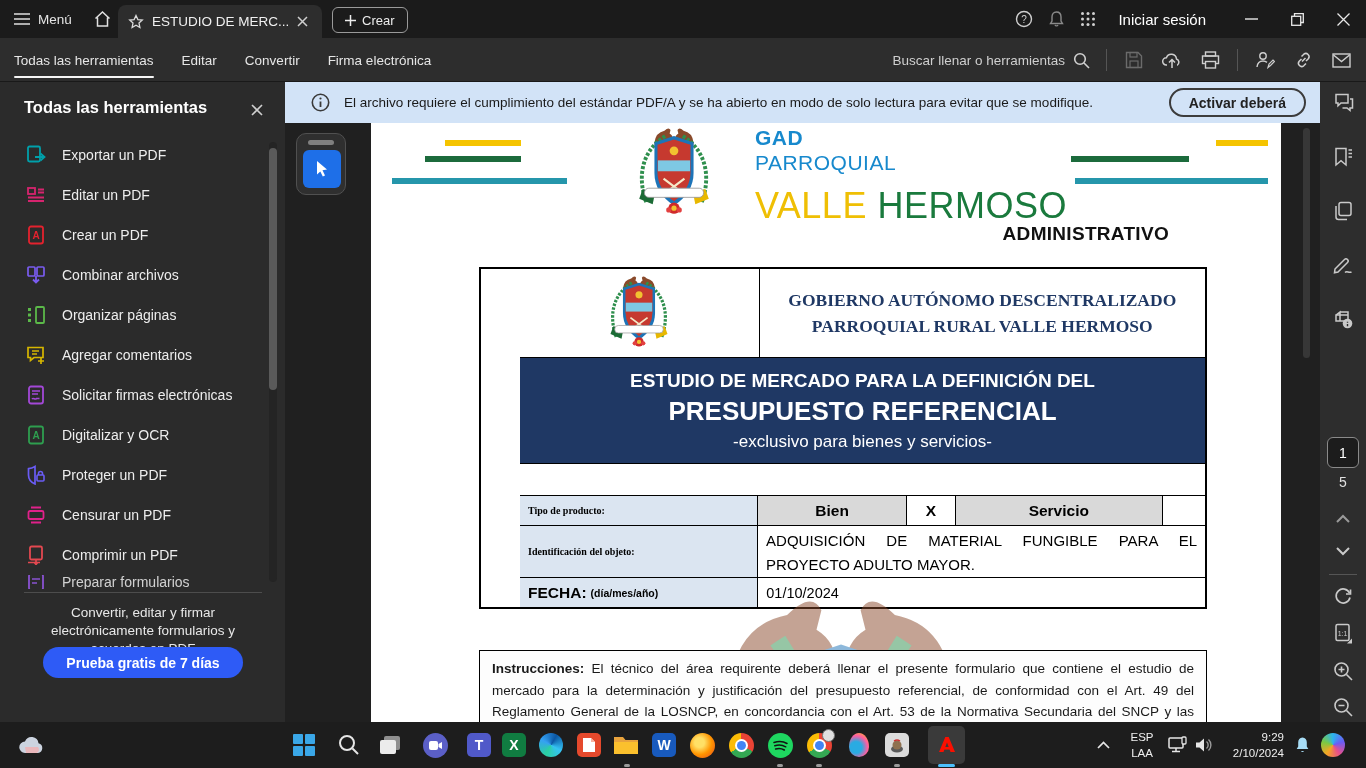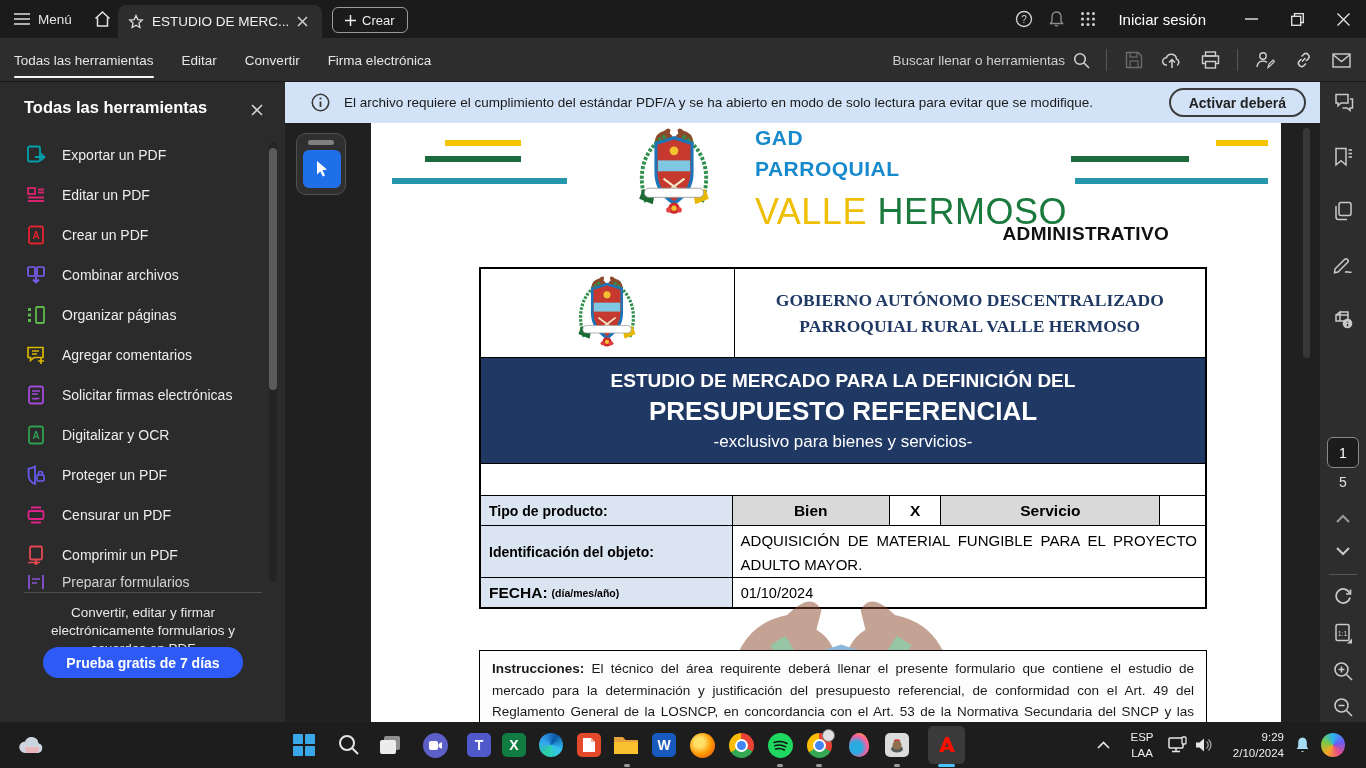--- a/index.html
+++ b/index.html
@@ -54,43 +54,43 @@
   .ft-handle { position:absolute; left:11px; top:6px; width:26px; height:5px; border-radius:3px; background:#808080; }
   .ft-select { position:absolute; left:6px; top:16px; width:38px; height:38px; background:#1e6fe8; border-radius:6px; display:flex; align-items:center; justify-content:center; }
   .doc-scroll { position:absolute; right:10px; top:46px; width:7px; height:230px; background:#4a4a4a; border-radius:4px; opacity:.55; }
 
   .page { position:absolute; left:86px; top:41px; width:910px; height:599px; background:#fff; overflow:hidden; color:#000; }
 
   .hline { position:absolute; height:6px; }
   .emblem-header { position:absolute; left:218px; top:0px; }
   .logo-text { position:absolute; left:384px; top:4px; line-height:1; }
   .logo-gad { font-size:21px; font-weight:bold; color:#1789cd; letter-spacing:.5px; }
-  .logo-parroquial { font-size:21px; font-weight:bold; color:#1789cd; margin-top:10px; letter-spacing:.5px; }
+  .logo-parroquial { font-size:21px; font-weight:normal; color:#1789cd; margin-top:4px; letter-spacing:.5px; }
   .logo-vh { margin-top:15px; font-size:36px; font-weight:normal; letter-spacing:.5px; }
   .logo-valle { color:#efbf04; } .logo-hermoso { color:#1a7a3d; }
   .admin-label { position:absolute; right:112px; top:100px; font-size:19px; font-weight:bold; color:#111; letter-spacing:.3px; }
 
-  .doc-table { position:absolute; left:108px; top:144px; width:728px; border:2px solid #000; background:#fff; z-index:2; }
+  .doc-table { position:absolute; left:108px; top:144px; width:728px; border:2px solid #000; background:#fff; z-index:2;padding-left:39px; }
   .row { display:flex; border-top:1.5px solid #000; }
   .row:first-child { border-top:none; }
   .cell { border-left:1.5px solid #000; }
   .cell:first-child { border-left:none; }
   .rowA { height:88px; }
   .cellA-logo { width:254px; display:flex; align-items:center; justify-content:center; }
   .cellA-title { width:474px; display:flex; align-items:center; justify-content:center; text-align:center;
     font-family:"Liberation Serif", serif; font-weight:bold; font-size:17.5px; color:#1f3864; line-height:1.5; padding:0 10px; }
   .banner { height:105px; background:#1f3864; color:#fff; text-align:center; padding-top:12px; }
   .banner-l1 { font-size:19px; font-weight:bold; }
   .banner-l2 { font-size:26px; font-weight:bold; margin-top:4px; }
   .banner-l3 { font-size:17px; margin-top:5px; }
   .row-empty { height:32px; }
   .row-tipo { height:30px; }
   .lavender { background:#dbe5f1; }
   .gray { background:#d9d9d9; }
-  .c-label { font-weight:bold; font-size:14px; display:flex; align-items:center; padding-left:8px; }
+  .c-label { font-weight:bold; font-size:10px; display:flex; align-items:center; padding-left:8px;font-family:Liberation Serif, serif; }
   .c-center { display:flex; align-items:center; justify-content:center; font-weight:bold; font-size:15.5px; }
   .w-tipo { width:252px; } .w-bien { width:158px; } .w-x { width:52px; } .w-serv { width:220px; } .w-last { width:46px; }
   .row-objeto { height:52px; }
   .objeto-val { width:476px; font-size:15px; line-height:1.6; padding:3px 8px; text-align:justify; display:block; }
   .row-fecha { height:30px; }
   .fecha-label { width:252px; display:flex; align-items:baseline; gap:4px; padding-left:8px; align-items:center; }
   .fecha-word { font-weight:bold; font-size:15.5px; }
   .fecha-hint { font-weight:bold; font-size:10.5px; }
   .fecha-val { width:476px; display:flex; align-items:center; padding-left:8px; font-size:14.5px; }
 

